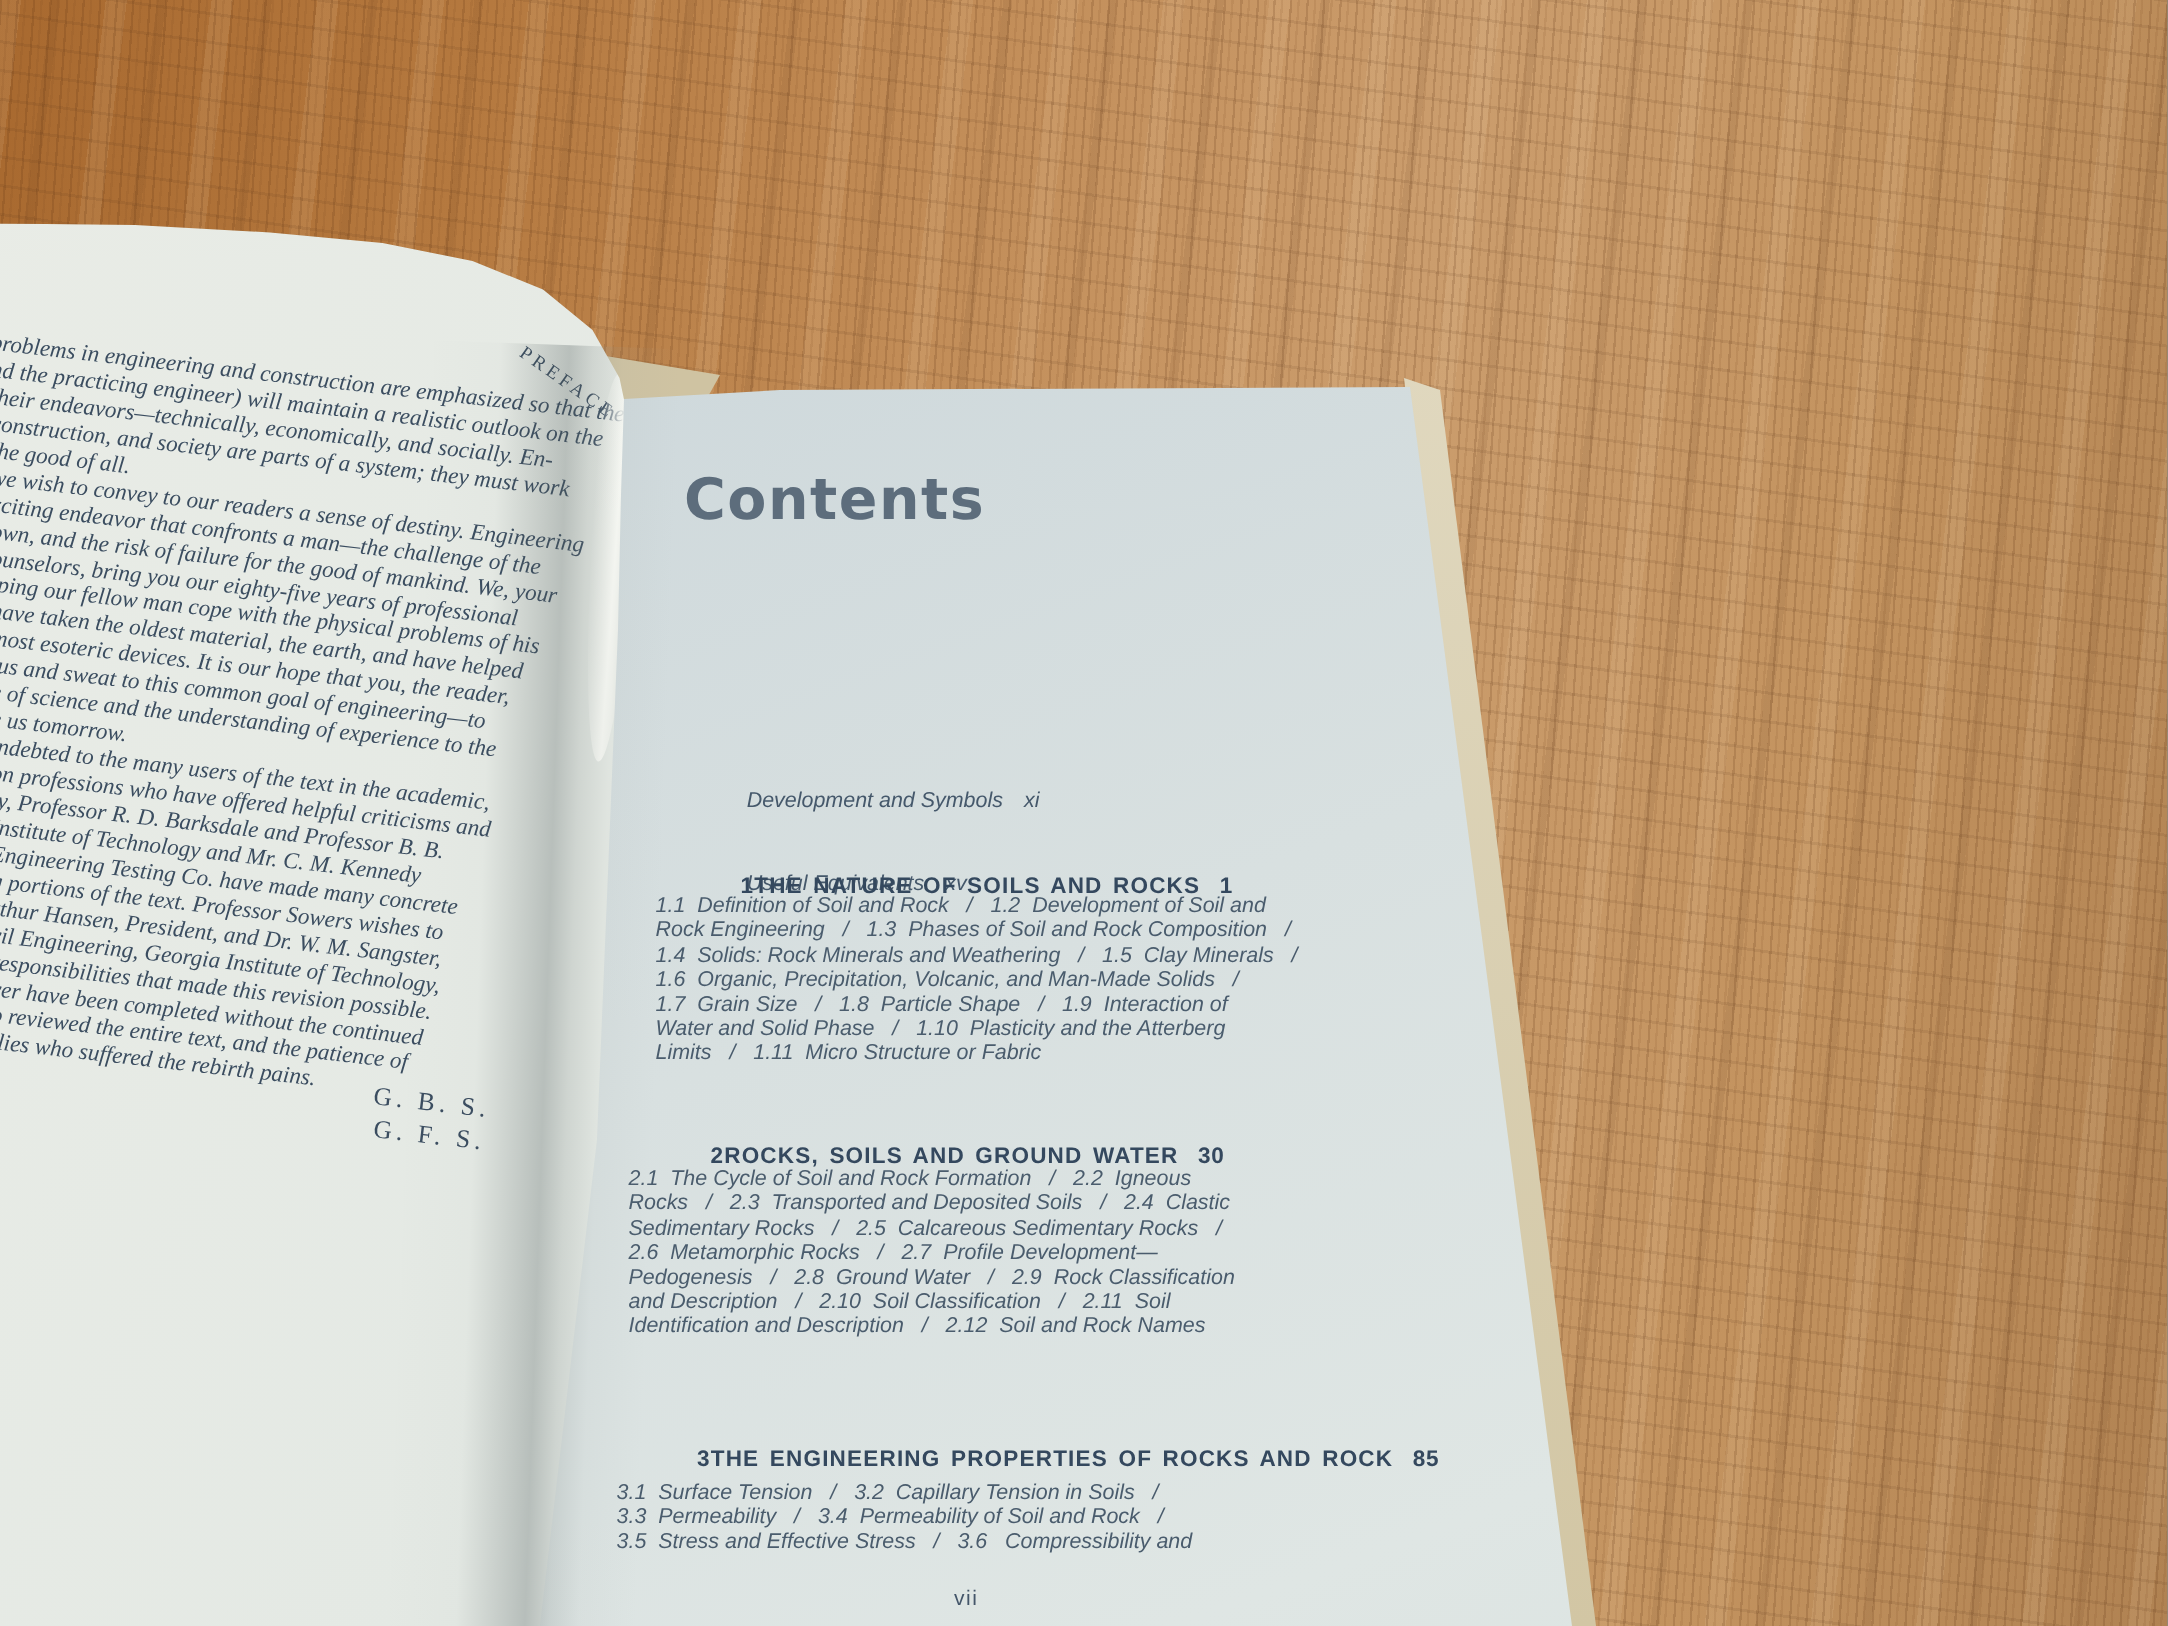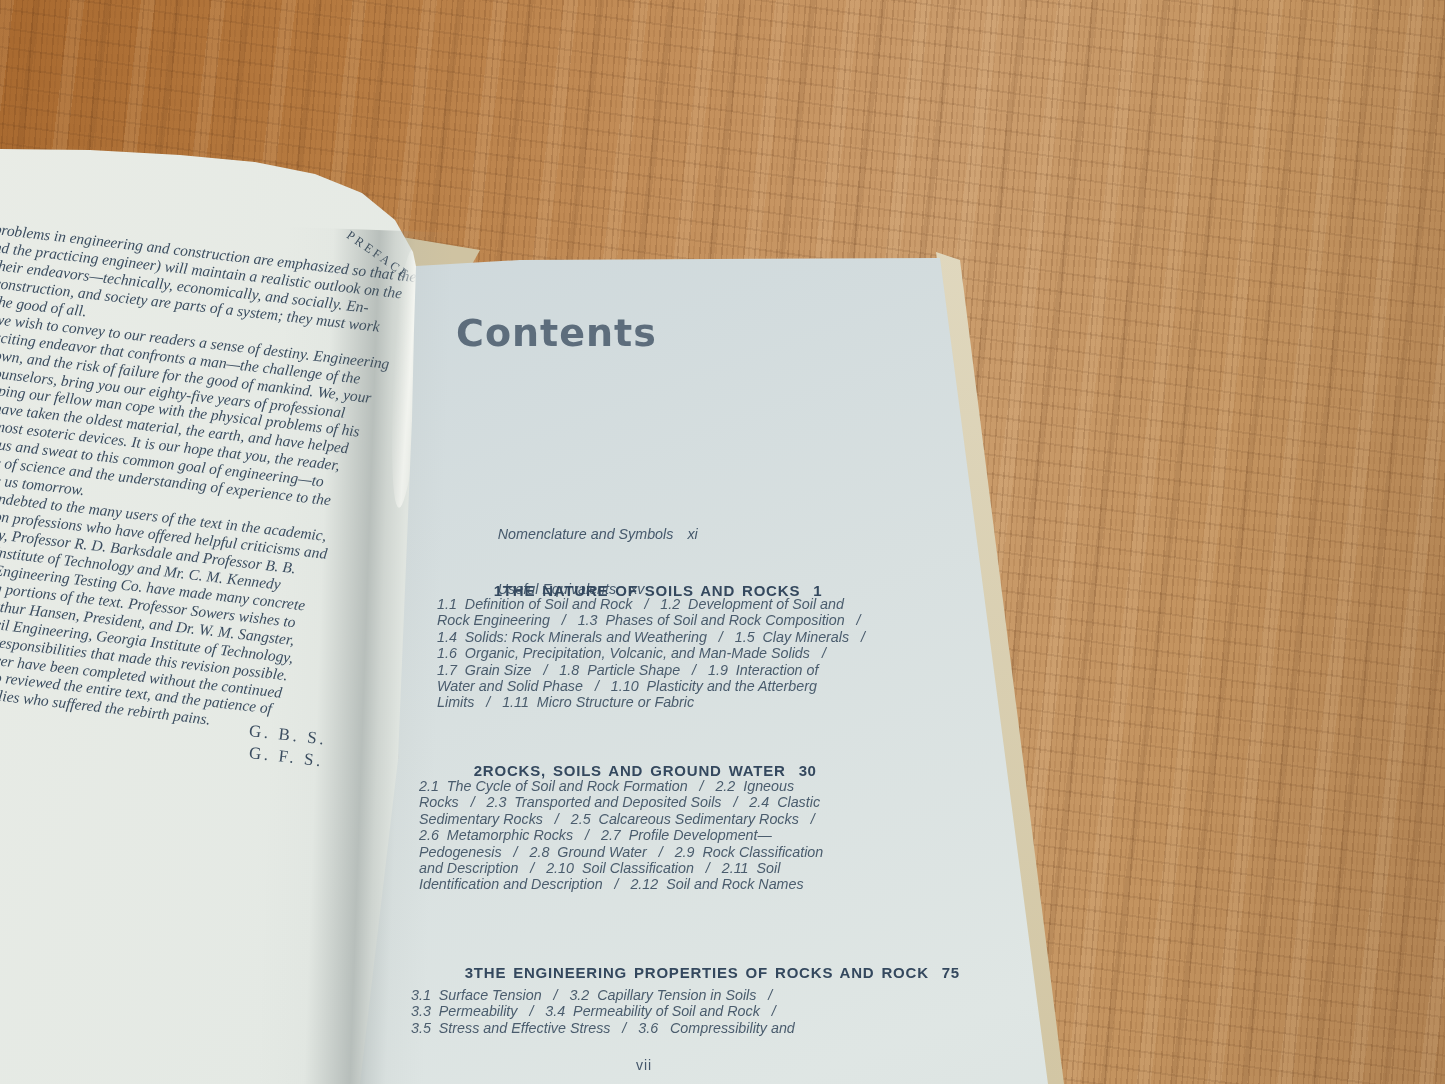--- a/index.html
+++ b/index.html
@@ -154,21 +154,21 @@
     </div>
     <span class="running-head">PREFACE</span>
     <div class="curl-highlight"></div>
   </div>
 
   <div class="page page-right">
     <div class="contents-title">Contents</div>
 
     <div class="front-matter">
       <div class="fm-line">
-        <span>Nomenclature and Symbols</span><span class="fm-page">xi</span>
+        <span>Development and Symbols</span><span class="fm-page">xi</span>
       </div>
       <div class="fm-line">
         <span>Useful Equivalents</span><span class="fm-page">xv</span>
       </div>
     </div>
 
     <div id="ch1-head" class="chapter-heading">
       <span class="ch-num">1</span><span>THE NATURE OF SOILS AND ROCKS</span><span class="ch-page">1</span>
     </div>
     <div id="ch1-body" class="toc-body">
@@ -188,21 +188,21 @@
       <div class="toc-line">2.1  The Cycle of Soil and Rock Formation   /   2.2  Igneous</div>
       <div class="toc-line">Rocks   /   2.3  Transported and Deposited Soils   /   2.4  Clastic</div>
       <div class="toc-line">Sedimentary Rocks   /   2.5  Calcareous Sedimentary Rocks   /</div>
       <div class="toc-line">2.6  Metamorphic Rocks   /   2.7  Profile Development—</div>
       <div class="toc-line">Pedogenesis   /   2.8  Ground Water   /   2.9  Rock Classification</div>
       <div class="toc-line">and Description   /   2.10  Soil Classification   /   2.11  Soil</div>
       <div class="toc-line">Identification and Description   /   2.12  Soil and Rock Names</div>
     </div>
 
     <div id="ch3-head" class="chapter-heading">
-      <span class="ch-num">3</span><span>THE ENGINEERING PROPERTIES OF ROCKS AND ROCK</span><span class="ch-page">75</span>
+      <span class="ch-num">3</span><span>THE ENGINEERING PROPERTIES OF ROCKS AND ROCK</span><span class="ch-page">85</span>
     </div>
     <div id="ch3-body" class="toc-body">
       <div class="toc-line">3.1  Surface Tension   /   3.2  Capillary Tension in Soils   /</div>
       <div class="toc-line">3.3  Permeability   /   3.4  Permeability of Soil and Rock   /</div>
       <div class="toc-line">3.5  Stress and Effective Stress   /   3.6   Compressibility and</div>
     </div>
 
     <div class="folio">vii</div>
   </div>
 

